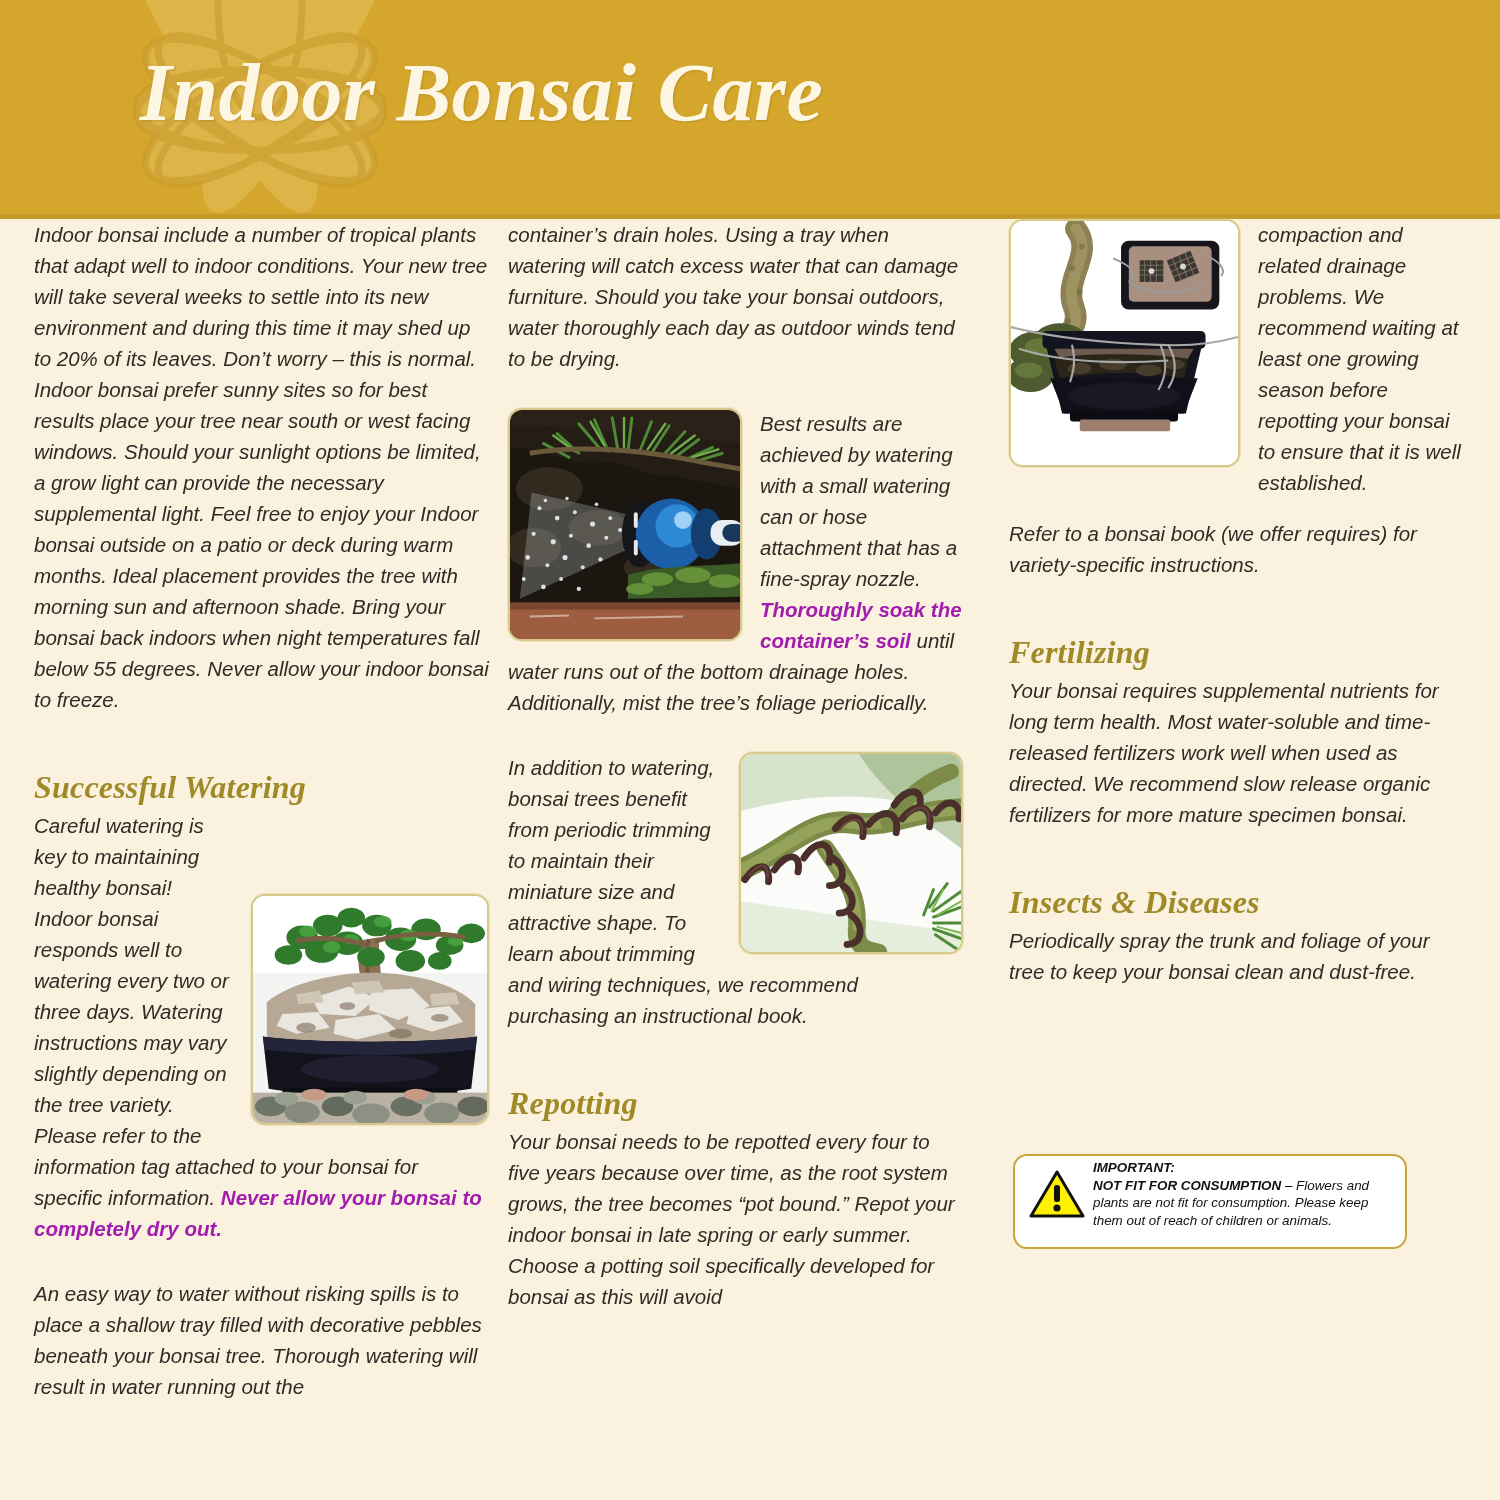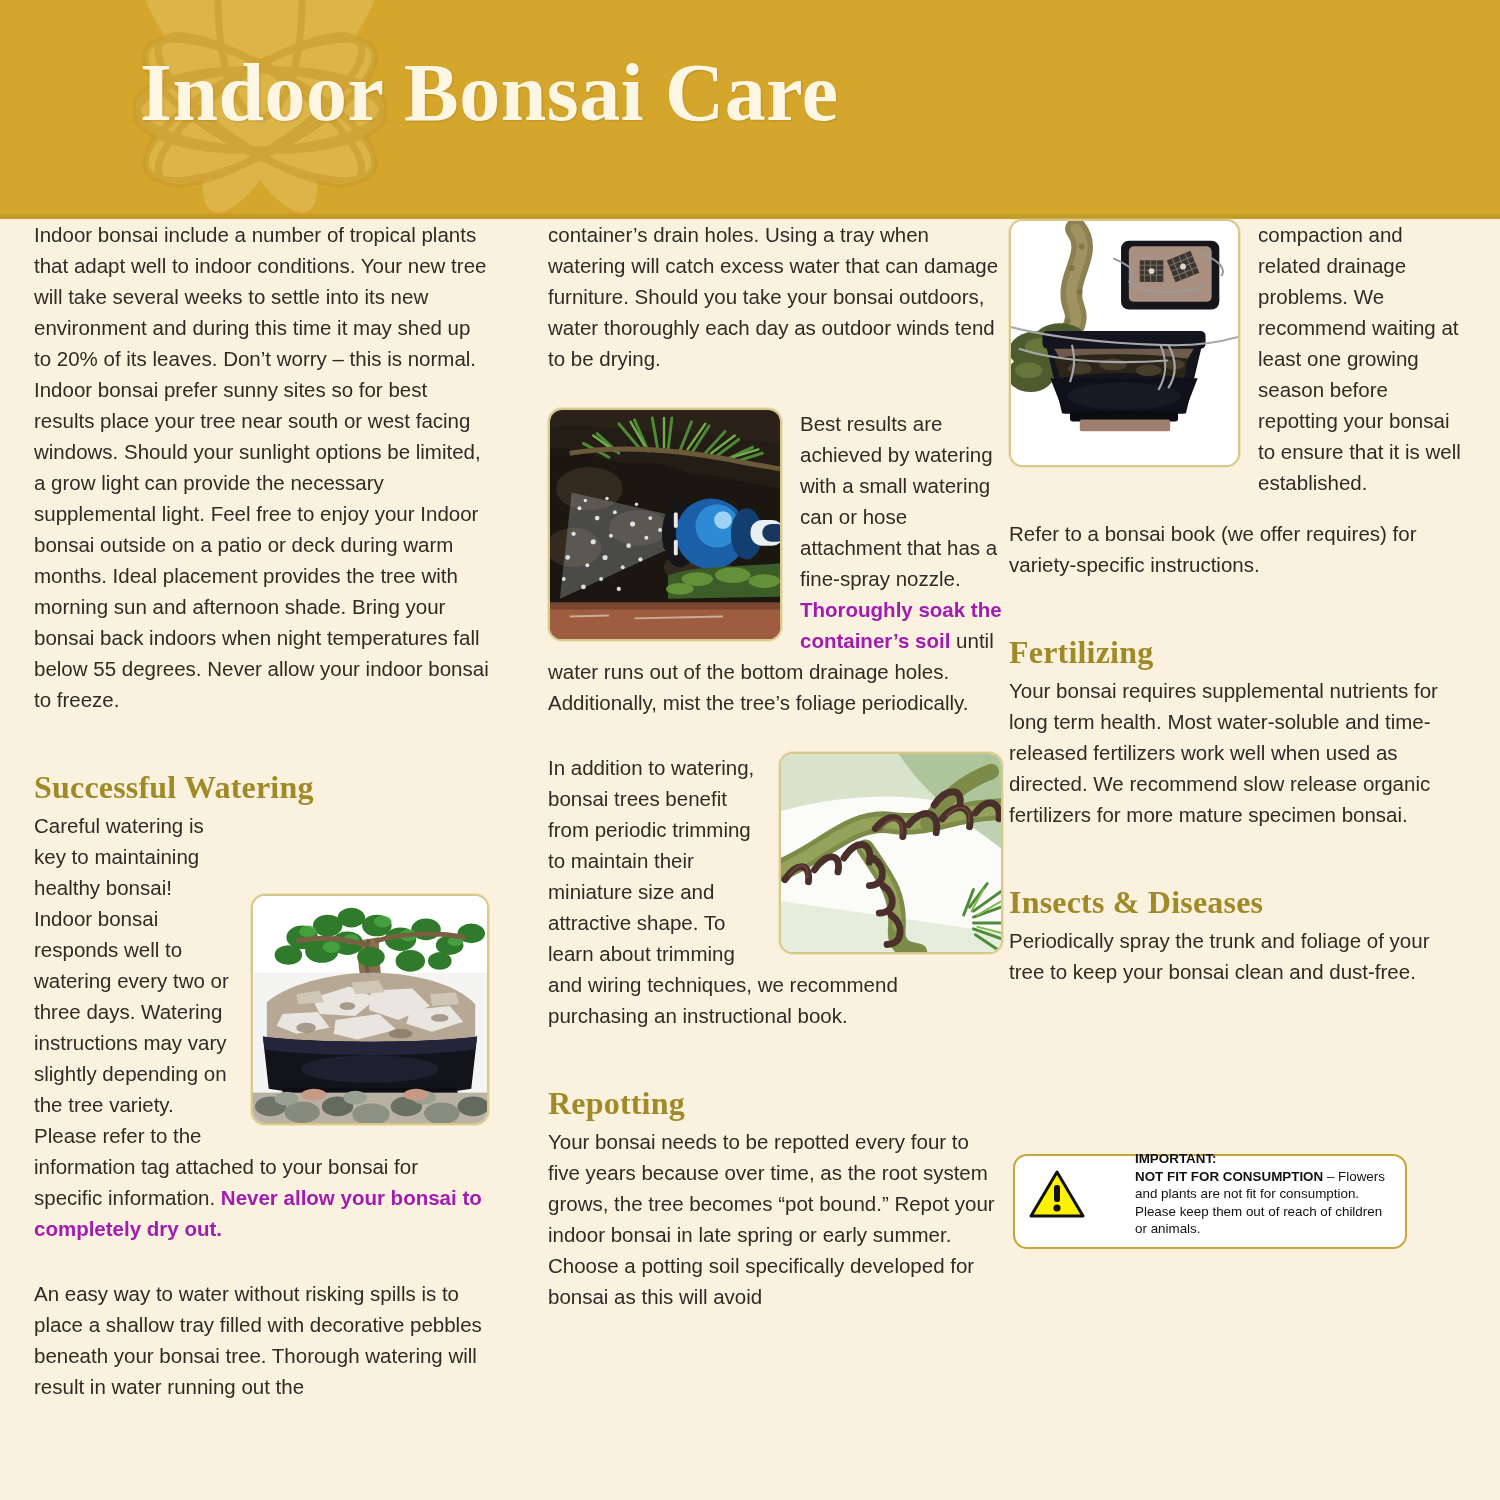--- a/index.html
+++ b/index.html
@@ -5,21 +5,21 @@
   * { box-sizing: border-box; margin: 0; padding: 0; }
 
   body {
     width: 1500px;
     height: 1500px;
     background: #FAF1DE;
     font-family: "Liberation Sans", sans-serif;
     overflow: hidden;
   }
 
-  .page { position: relative; width: 1500px; height: 1440px; background: #FAF1DE; }
+  .page { position: relative; width: 1500px; height: 1440px; background: #FAF1DE; font-style: italic; }
 
   
   .header {
     position: relative;
     width: 1500px;
     height: 214px;
     background: #D4A62C;
     overflow: hidden;
   }
   .header-pattern {
@@ -54,21 +54,21 @@
   .content {
     position: absolute;
     left: 0; top: 219px;
     width: 1500px; height: 1281px;
   }
   .col {
     position: absolute;
     top: 0;
   }
   .col-1 { left: 34px;  width: 455px; }
-  .col-2 { left: 548px; width: 455px; }
+  .col-2 { left: 508px; width: 455px; }
   .col-3 { left: 1009px; width: 460px; }
 
   h2.section-heading {
     font-family: "Liberation Serif", serif;
     font-size: 32px;
     font-weight: bold;
     color: #A08A28;
     margin-bottom: 4px;
     line-height: 1.15;
     letter-spacing: 0.2px;
@@ -111,21 +111,20 @@
     left: 1013px;
     top: 1154px;
     width: 394px;
     height: 95px;
     background: #FFFFFF;
     border: 2px solid #C9A63C;
     border-radius: 14px;
     display: flex;
     align-items: center;
     padding: 8px 10px 23px 14px;
-    gap: 42px;
   }
   .warn-icon { flex: 0 0 56px; margin-right: 8px; }
   .warn-text {
     font-family: "Liberation Sans", sans-serif;
     font-size: 13.4px;
     line-height: 17.5px;
     color: #111;
   }
   .warn-text .b { font-weight: bold; }
 

